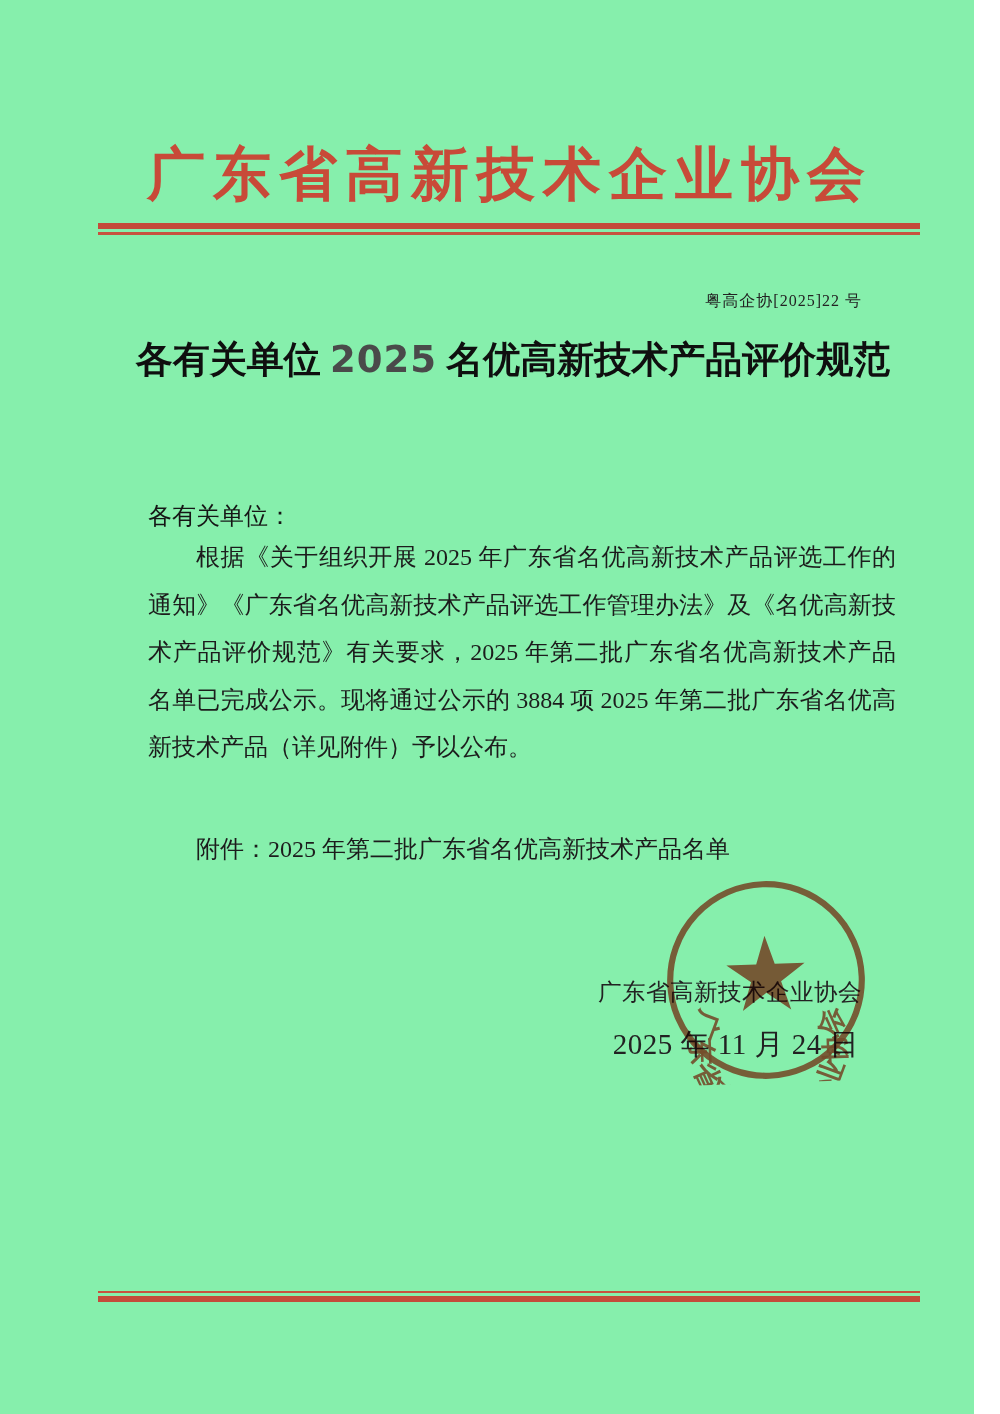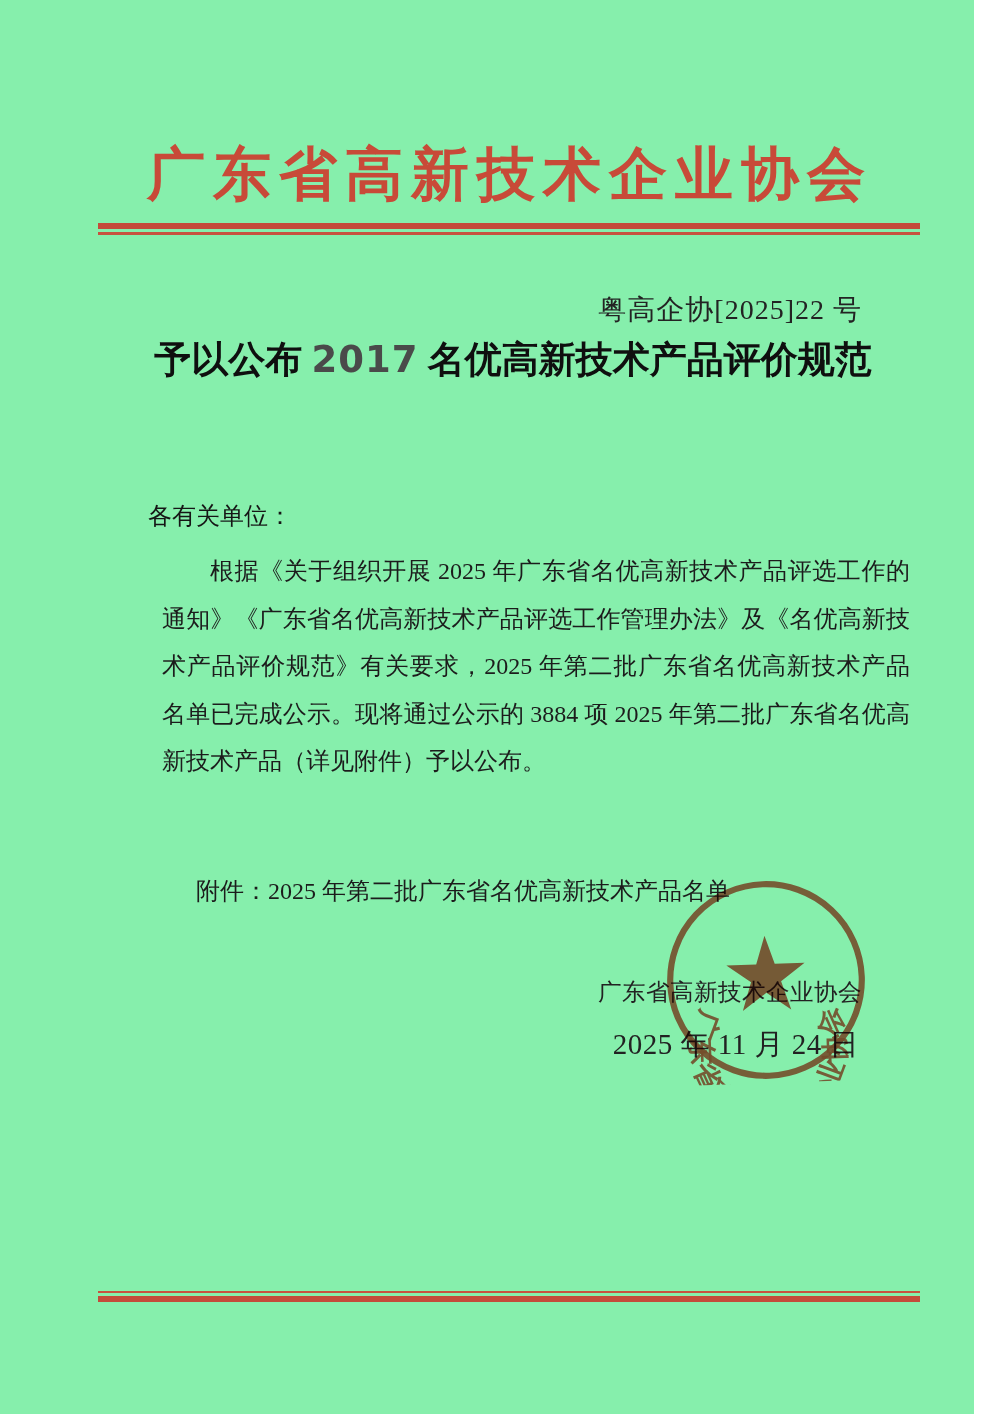--- a/index.html
+++ b/index.html
@@ -51,21 +51,21 @@
   }
   .rule-bottom .thin  { height: 2px; background: #c7523f; }
   .rule-bottom .gap   { height: 3px; }
   .rule-bottom .thick { height: 6px; background: #c44b3a; }
 
   
   .doc-number {
     position: absolute;
     top: 291px;
     right: 112px;
-    font-size: 28px;
+    font-size: 16px;
     color: #232323;
     letter-spacing: 1px;
     white-space: nowrap;
   }
 
   
   .title {
     position: absolute;
     top: 333px;
     left: 118px;
@@ -97,25 +97,25 @@
   .paragraph {
     position: absolute;
     top: 534px;
     left: 148px;
     width: 748px;
     font-size: 24px;
     line-height: 47.5px;
     text-align: justify;
     text-indent: 2em;
     color: #1c1c1c;
-    margin: 14px;
+    margin: 0;
   }
   .attachment {
     position: absolute;
-    top: 868px;
+    top: 826px;
     left: 148px;
     width: 748px;
     font-size: 24px;
     line-height: 47px;
     text-indent: 2em;
     color: #1c1c1c;
   }
 
   
   .signer {
@@ -175,21 +175,21 @@
 
   <div class="rule-top">
     <div class="thick"></div>
     <div class="gap"></div>
     <div class="thin"></div>
   </div>
 
   <div class="doc-number">粤高企协[2025]22 号</div>
 
   <h1 class="title">
-    <span><span>予以公布 </span><span class="year">2017</span><span> 名优高新技术产品评价规范</span></span>
+    <span><span>各有关单位 </span><span class="year">2025</span><span> 名优高新技术产品评价规范</span></span>
     <br>
   </h1>
 
   <div class="salutation">各有关单位：</div>
 
   <p class="paragraph">根据《关于组织开展 2025 年广东省名优高新技术产品评选工作的通知》《广东省名优高新技术产品评选工作管理办法》及《名优高新技术产品评价规范》有关要求，2025 年第二批广东省名优高新技术产品名单已完成公示。现将通过公示的 3884 项 2025 年第二批广东省名优高新技术产品（详见附件）予以公布。</p>
 
   <div class="attachment">附件：2025 年第二批广东省名优高新技术产品名单</div>
 
   <div class="signer">广东省高新技术企业协会</div>

